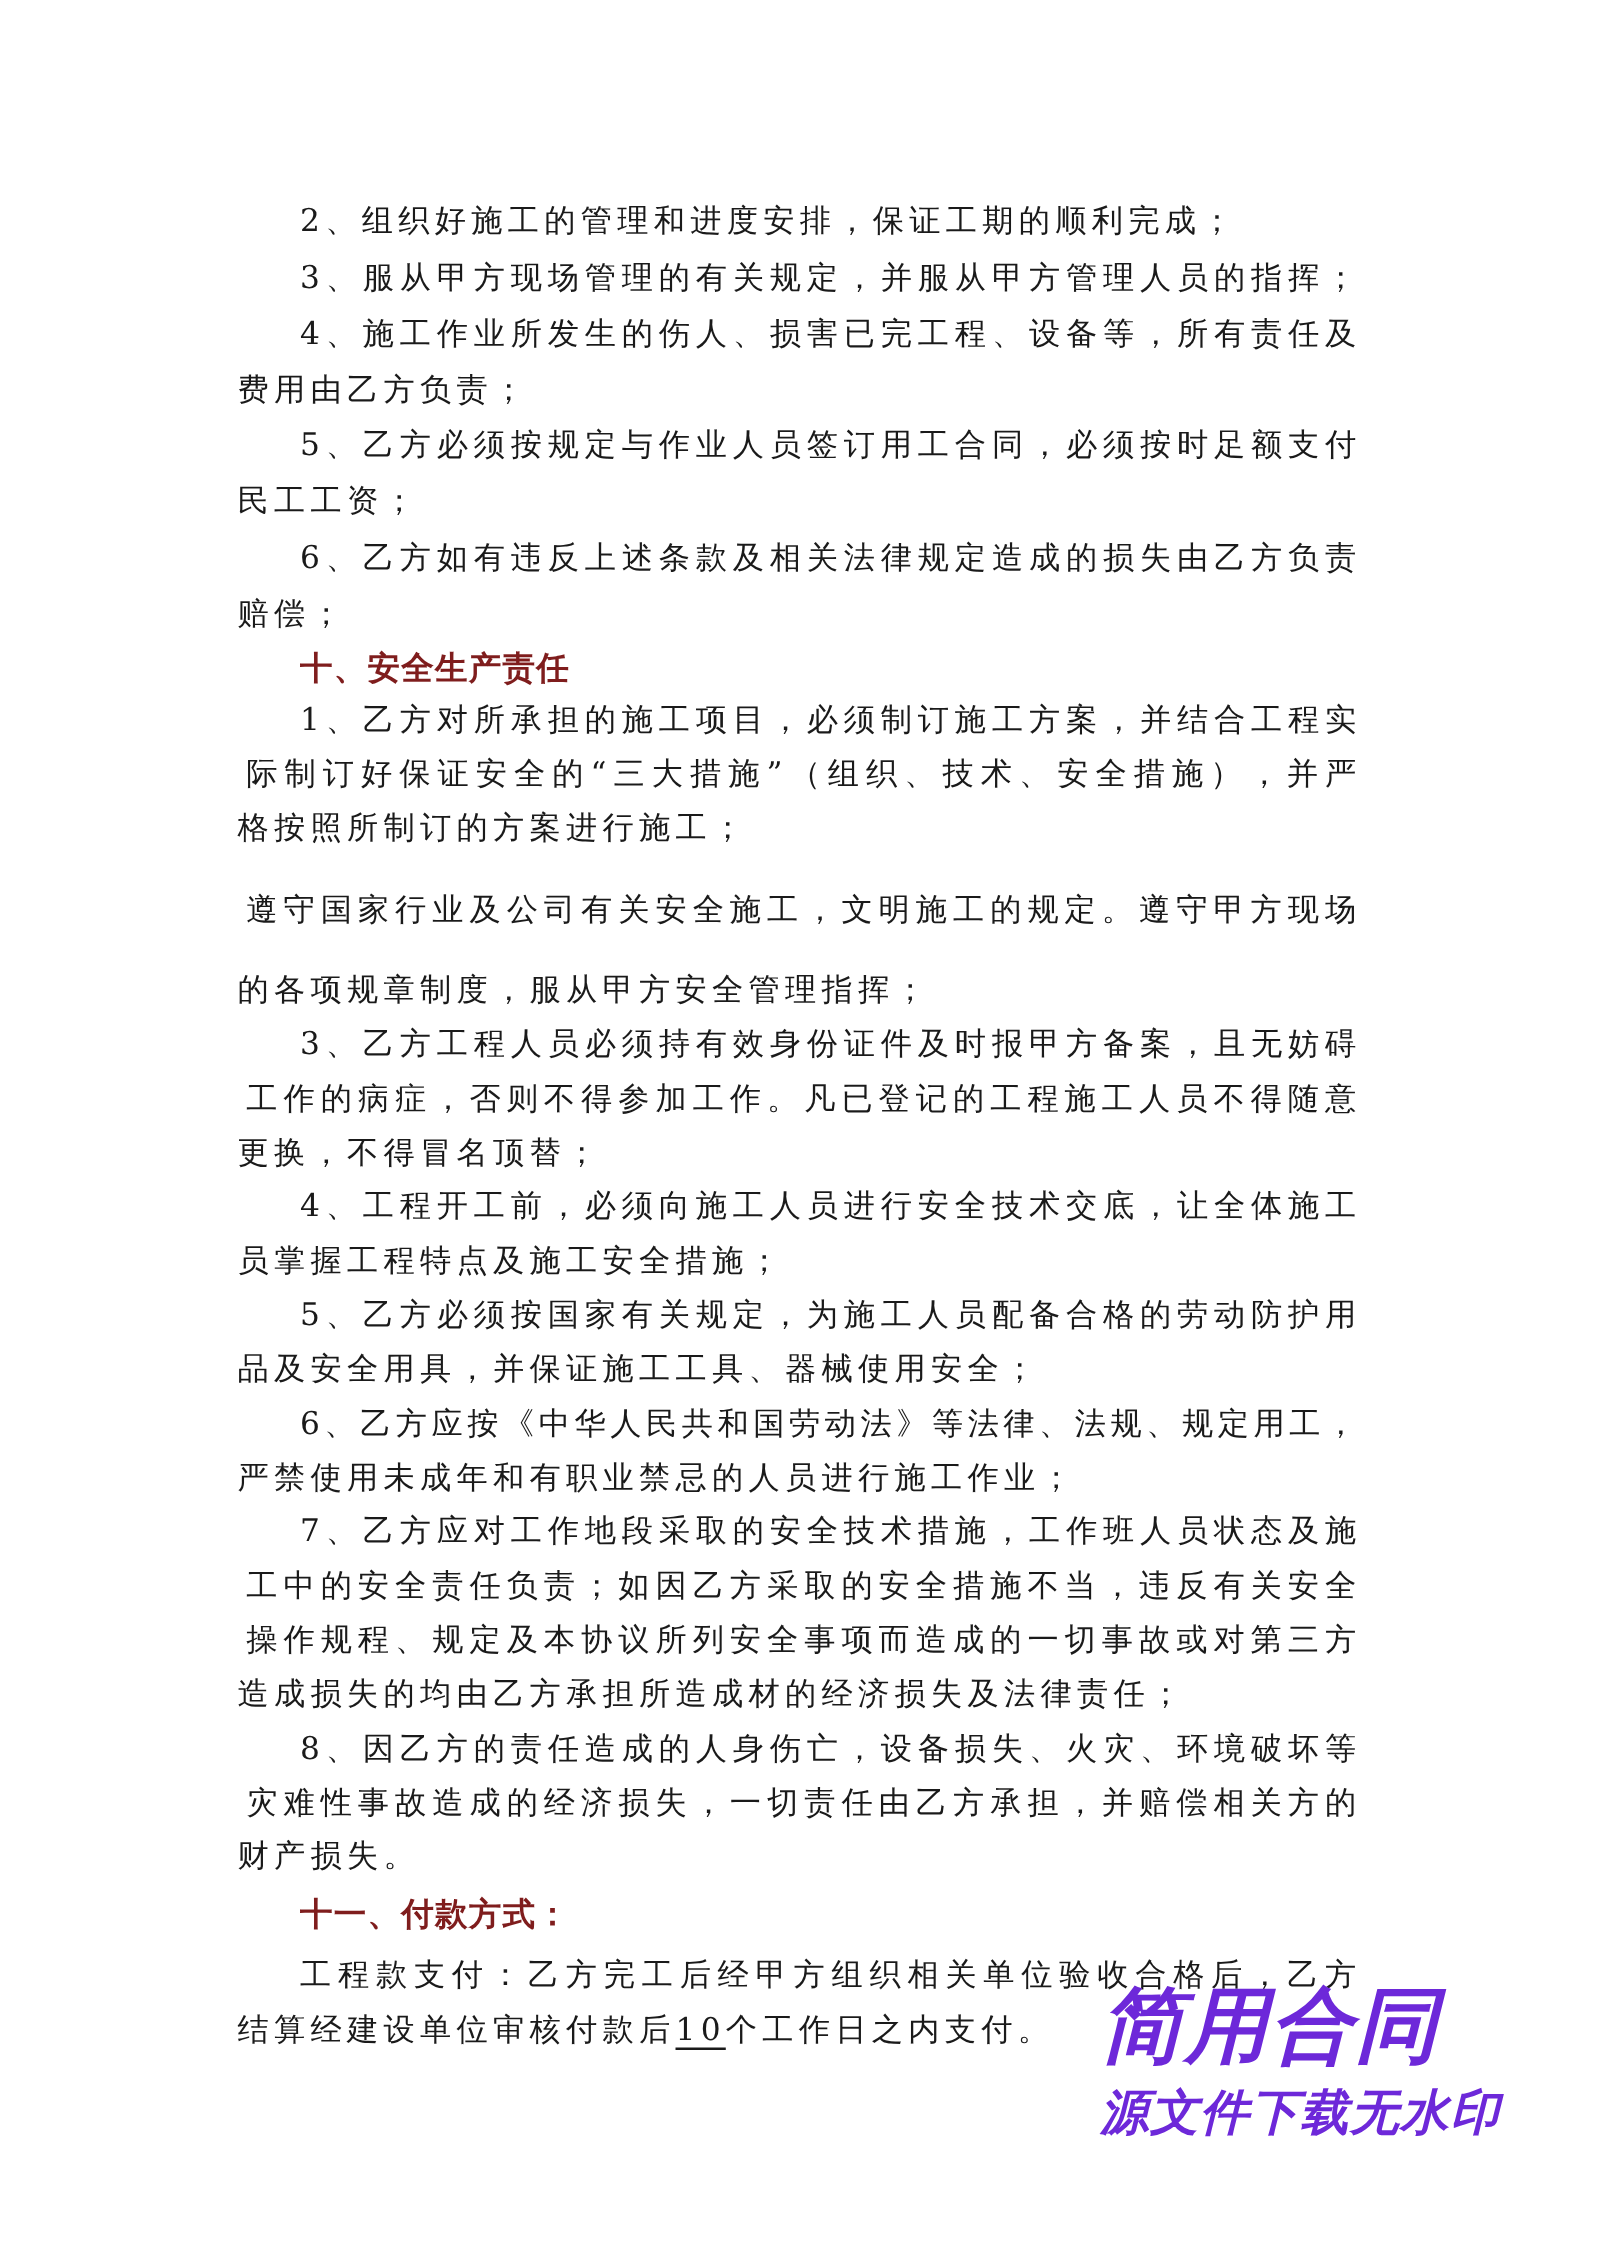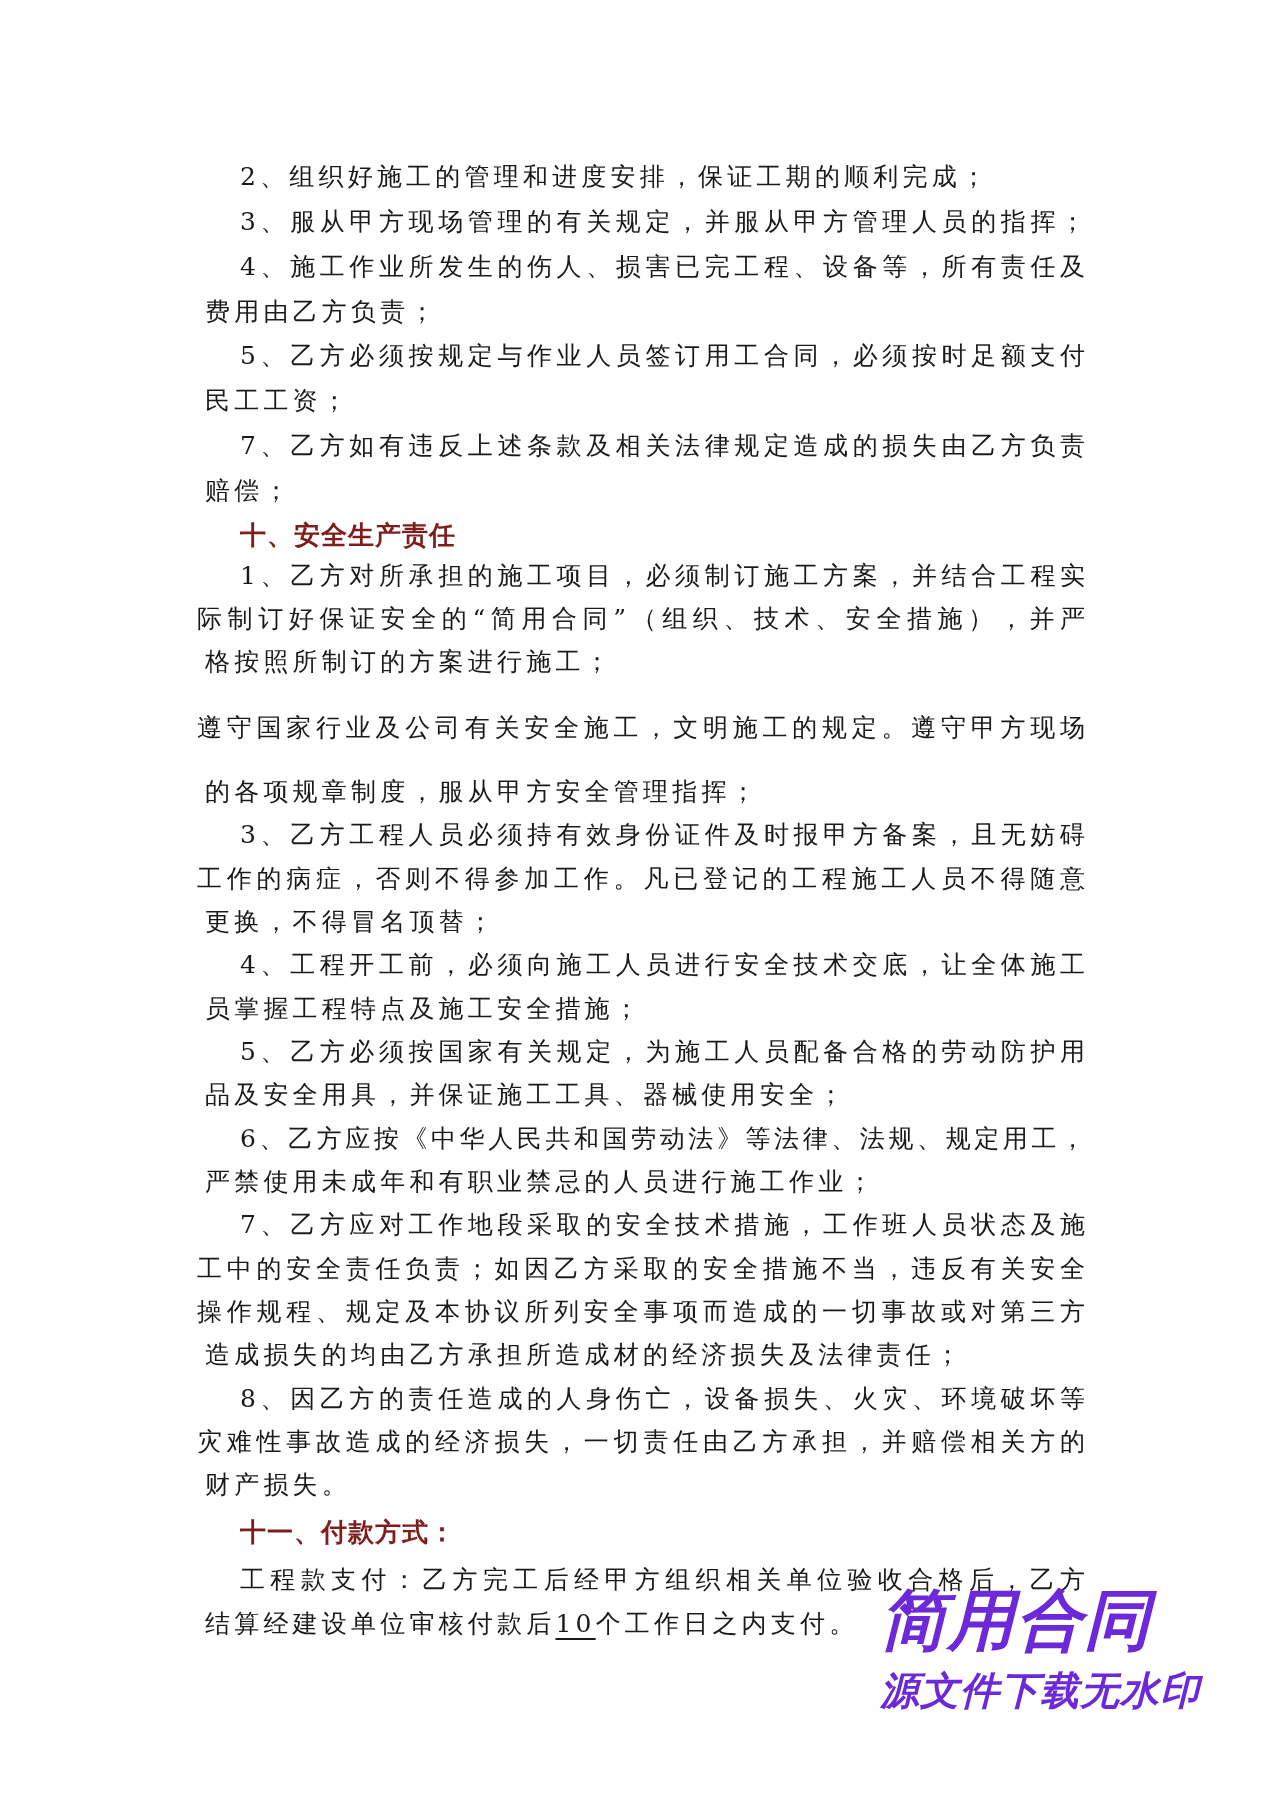--- a/index.html
+++ b/index.html
@@ -42,21 +42,21 @@
       width: 845px;
       text-align: justify;
       text-align-last: justify;
     }
     .first-last {
       left: 240px;
       text-align: left;
       letter-spacing: 4.2px;
     }
     .last {
-      left: 205px;
+      left: 190px;
       text-align: right;
       letter-spacing: 4.2px;
     }
     .heading {
       left: 240px;
       font-weight: bold;
       font-size: 26px;
       letter-spacing: 1px;
       font-family: "DejaVu Sans", "Liberation Sans", sans-serif;
       color: #7f1d1d;
@@ -94,27 +94,27 @@
 <body>
 
 <div class="page">
 
   <div class="line first-last" style="top:159px">2、组织好施工的管理和进度安排，保证工期的顺利完成；</div>
   <div class="line first" style="top:204px">3、服从甲方现场管理的有关规定，并服从甲方管理人员的指挥；</div>
   <div class="line first" style="top:249px">4、施工作业所发生的伤人、损害已完工程、设备等，所有责任及</div>
   <div class="line last" style="top:294px">费用由乙方负责；</div>
   <div class="line first" style="top:338px">5、乙方必须按规定与作业人员签订用工合同，必须按时足额支付</div>
   <div class="line last" style="top:383px">民工工资；</div>
-  <div class="line first" style="top:428px">7、乙方如有违反上述条款及相关法律规定造成的损失由乙方负责</div>
+  <div class="line first" style="top:428px">6、乙方如有违反上述条款及相关法律规定造成的损失由乙方负责</div>
   <div class="line last" style="top:473px">赔偿；</div>
 
   <div class="line heading" style="top:517px">十、安全生产责任</div>
 
   <div class="line first" style="top:558px">1、乙方对所承担的施工项目，必须制订施工方案，并结合工程实</div>
-  <div class="line full" style="top:601px">际制订好保证安全的“简用合同”（组织、技术、安全措施），并严</div>
+  <div class="line full" style="top:601px">际制订好保证安全的“三大措施”（组织、技术、安全措施），并严</div>
   <div class="line last" style="top:644px">格按照所制订的方案进行施工；</div>
 
   <div class="line full" style="top:710px">遵守国家行业及公司有关安全施工，文明施工的规定。遵守甲方现场</div>
   <div class="line last" style="top:774px">的各项规章制度，服从甲方安全管理指挥；</div>
 
   <div class="line first" style="top:817px">3、乙方工程人员必须持有效身份证件及时报甲方备案，且无妨碍</div>
   <div class="line full" style="top:861px">工作的病症，否则不得参加工作。凡已登记的工程施工人员不得随意</div>
   <div class="line last" style="top:904px">更换，不得冒名顶替；</div>
 
   <div class="line first" style="top:947px">4、工程开工前，必须向施工人员进行安全技术交底，让全体施工</div>

